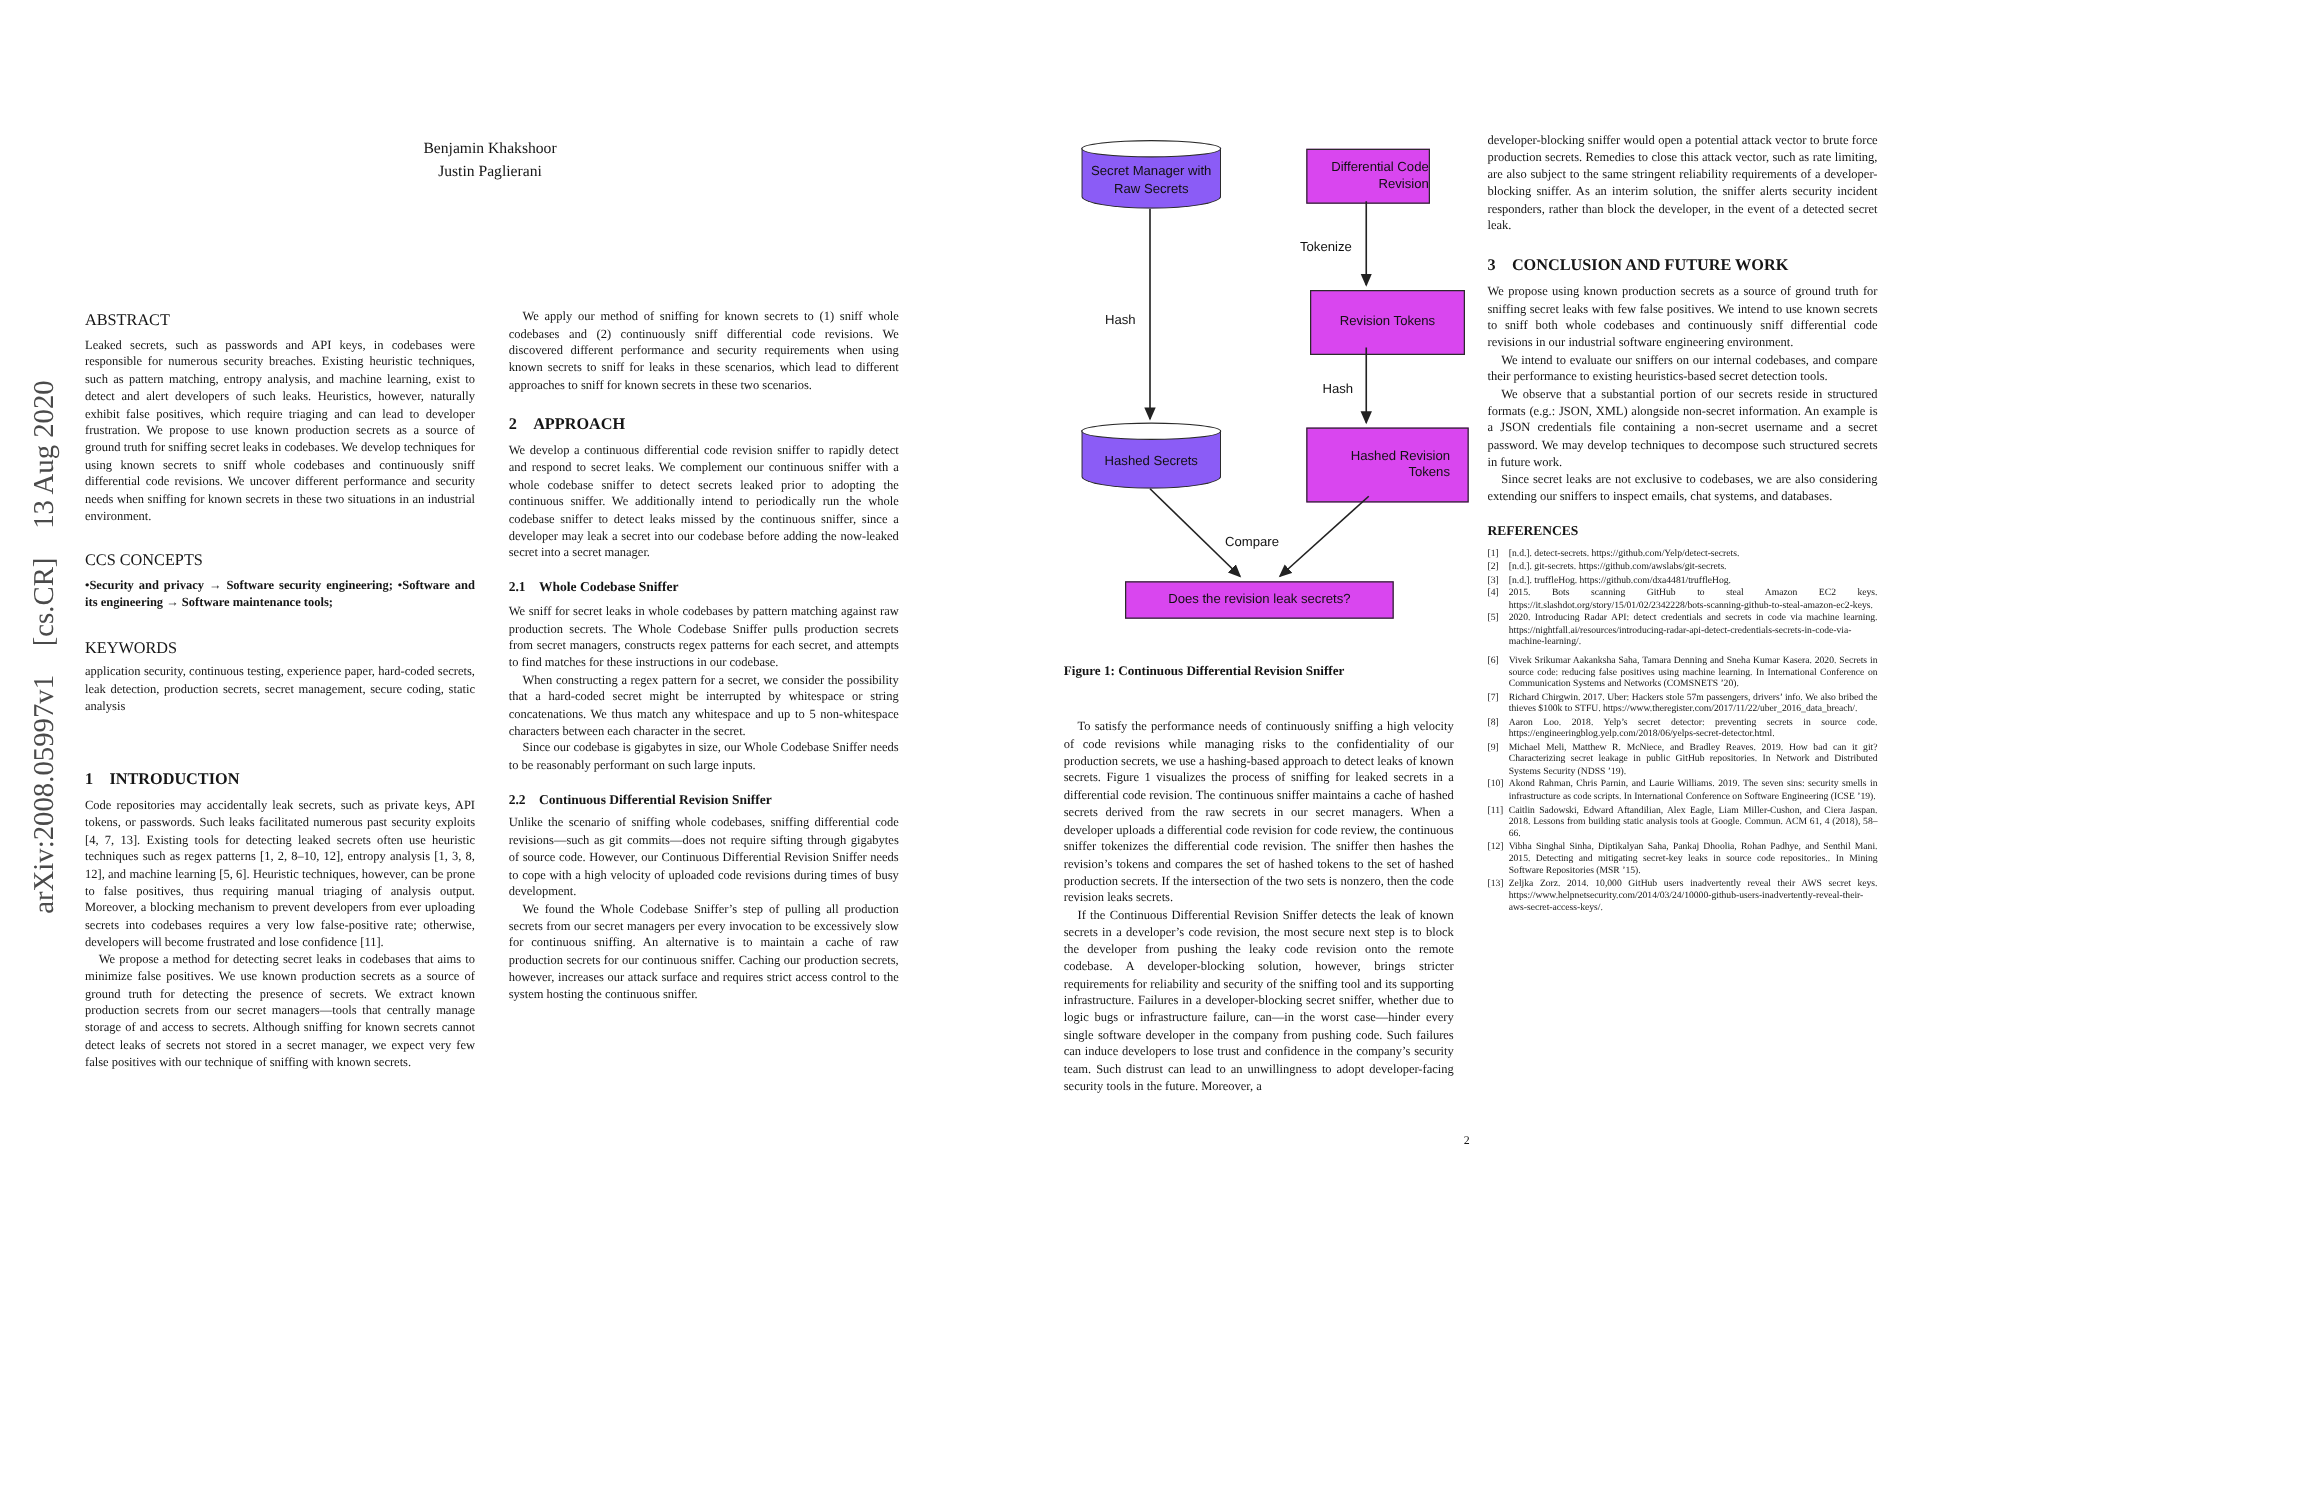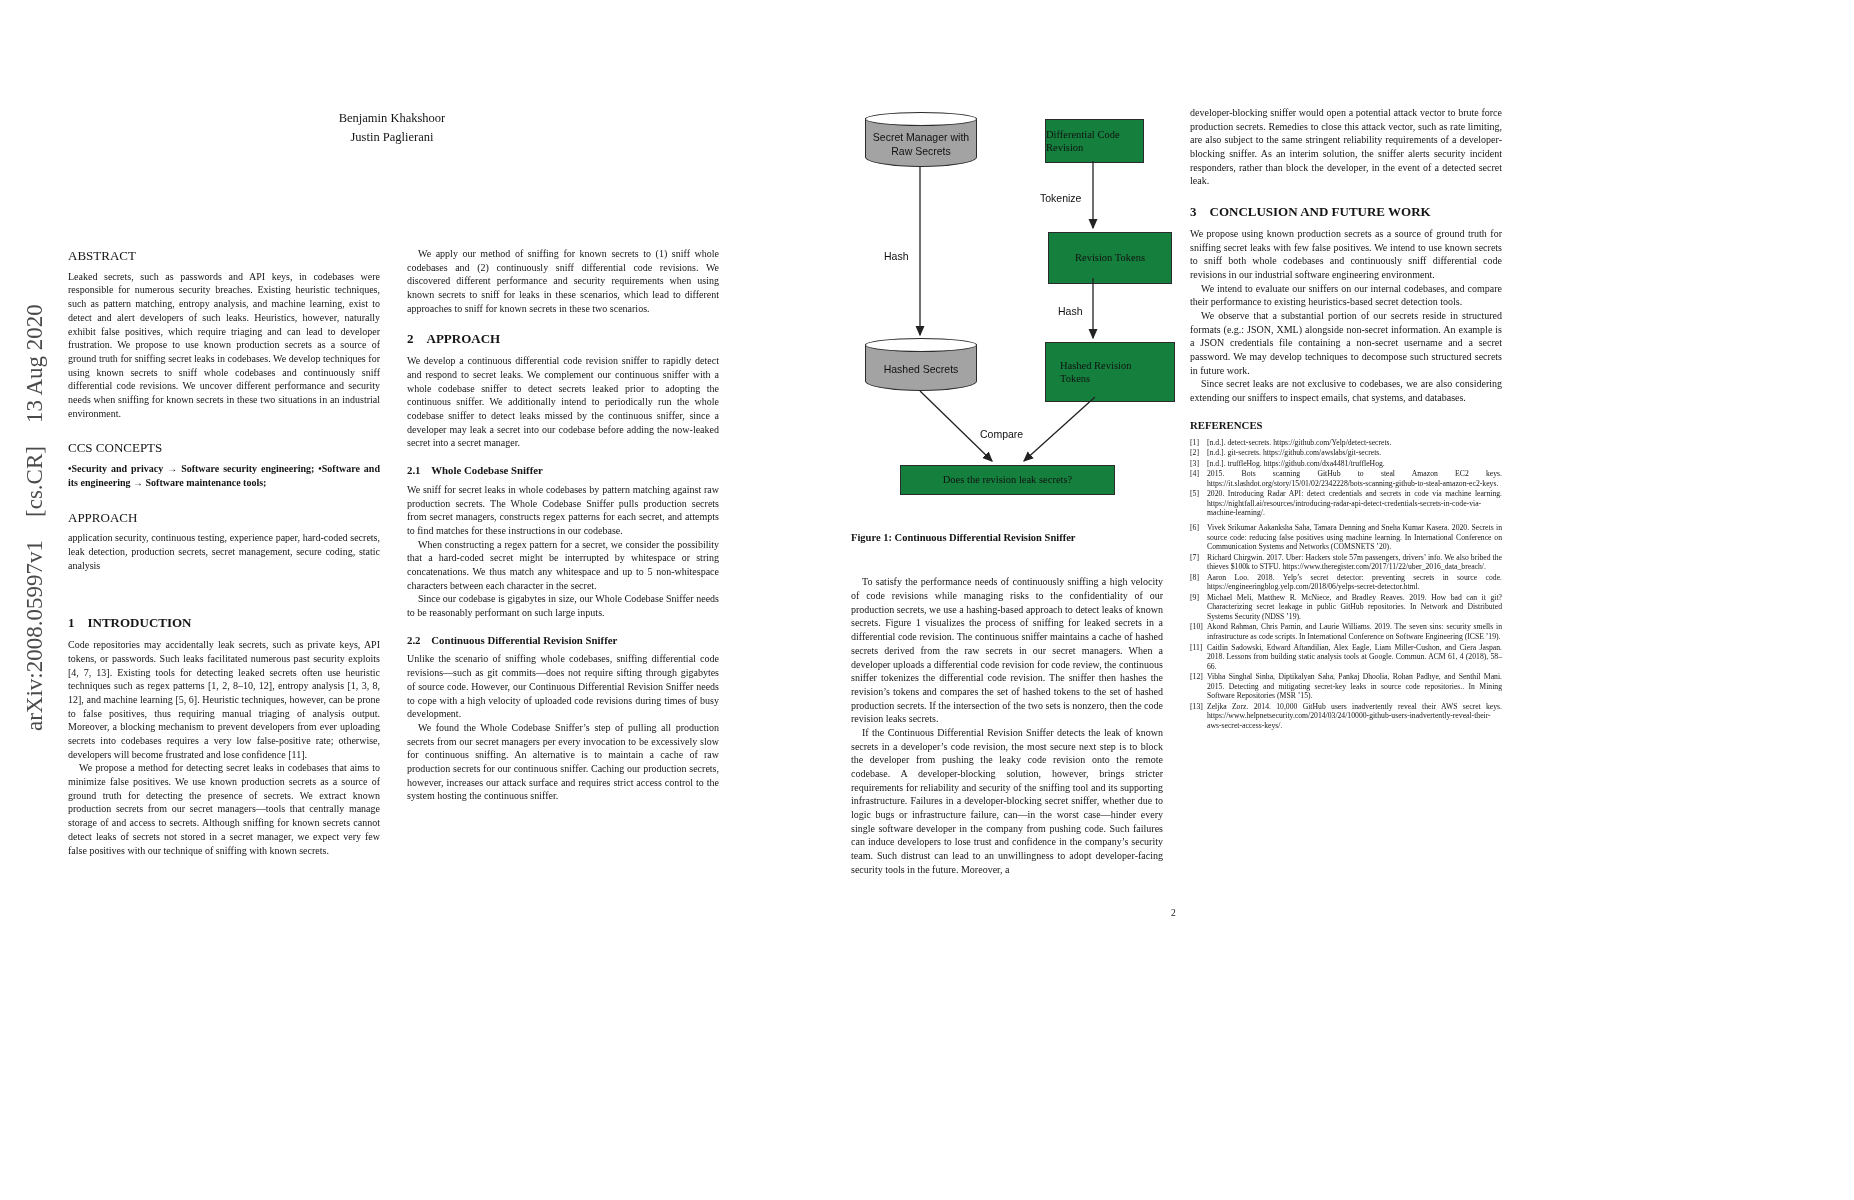--- a/index.html
+++ b/index.html
@@ -34,26 +34,26 @@
   .habs { font-size:13px; font-weight:normal; margin:0 0 5px; text-align:left; }
   .h1  { font-size:13px;  font-weight:bold; margin:15px 0 6px; text-align:left; }
   .h2  { font-size:10.8px; font-weight:bold; margin:13px 0 5px; text-align:left; }
   .sp18 { margin-top:19px; }
   .sp40 { margin-top:42px; }
   .ccs-body { font-weight:bold; }
 
   
   .figure { position:relative; height:420px; font-family:"Liberation Sans", sans-serif; font-size:10.5px; color:#111; text-align:center; }
   .fbox {
-    position:absolute; border:1.3px solid #2b2b2b; background:#15803d;
+    position:absolute; border:1.3px solid #2b2b2b; background:#d946ef;
     display:flex; align-items:center; justify-content:center;
-    text-align:left; line-height:1.25;font-family:Liberation Serif, serif;
+    text-align:right; line-height:1.25;
   }
   .cyl {
-    position:absolute; background:#a3a3a3;
+    position:absolute; background:#8b5cf6;
     border:1.3px solid #2b2b2b; border-top:none;
     border-radius:0 0 50% 50% / 0 0 10px 10px;
     display:flex; align-items:center; justify-content:center;
     text-align:center; line-height:1.25;
   }
   .cyl::before {
     content:""; position:absolute; top:-6px; left:-1.3px; right:-1.3px; height:12px;
     border:1.3px solid #2b2b2b; border-radius:50%; background:#fff;
   }
   .cyl span { position:relative; padding-top:5px; }
@@ -82,21 +82,21 @@
   </div>
 </div>
 
 <div class="col" id="col1">
   <div class="habs">ABSTRACT</div>
   <p>Leaked secrets, such as passwords and API keys, in codebases were responsible for numerous security breaches. Existing heuristic techniques, such as pattern matching, entropy analysis, and machine learning, exist to detect and alert developers of such leaks. Heuristics, however, naturally exhibit false positives, which require triaging and can lead to developer frustration. We propose to use known production secrets as a source of ground truth for sniffing secret leaks in codebases. We develop techniques for using known secrets to sniff whole codebases and continuously sniff differential code revisions. We uncover different performance and security needs when sniffing for known secrets in these two situations in an industrial environment.</p>
 
   <div class="habs sp18">CCS CONCEPTS</div>
   <p class="ccs-body">•Security and privacy → Software security engineering; •Software and its engineering → Software maintenance tools;</p>
 
-  <div class="habs sp18">APPROACH</div>
+  <div class="habs sp18">KEYWORDS</div>
   <p>application security, continuous testing, experience paper, hard-coded secrets, leak detection, production secrets, secret management, secure coding, static analysis</p>
 
   <div class="h1 sp40">1 INTRODUCTION</div>
   <p>Code repositories may accidentally leak secrets, such as private keys, API tokens, or passwords. Such leaks facilitated numerous past security exploits [4, 7, 13]. Existing tools for detecting leaked secrets often use heuristic techniques such as regex patterns [1, 2, 8–10, 12], entropy analysis [1, 3, 8, 12], and machine learning [5, 6]. Heuristic techniques, however, can be prone to false positives, thus requiring manual triaging of analysis output. Moreover, a blocking mechanism to prevent developers from ever uploading secrets into codebases requires a very low false-positive rate; otherwise, developers will become frustrated and lose confidence [11].</p>
   <p class="ind">We propose a method for detecting secret leaks in codebases that aims to minimize false positives. We use known production secrets as a source of ground truth for detecting the presence of secrets. We extract known production secrets from our secret managers—tools that centrally manage storage of and access to secrets. Although sniffing for known secrets cannot detect leaks of secrets not stored in a secret manager, we expect very few false positives with our technique of sniffing with known secrets.</p>
 </div>
 
 <div class="col" id="col2">
   <p class="ind">We apply our method of sniffing for known secrets to (1) sniff whole codebases and (2) continuously sniff differential code revisions. We discovered different performance and security requirements when using known secrets to sniff for leaks in these scenarios, which lead to different approaches to sniff for known secrets in these two scenarios.</p>
 

